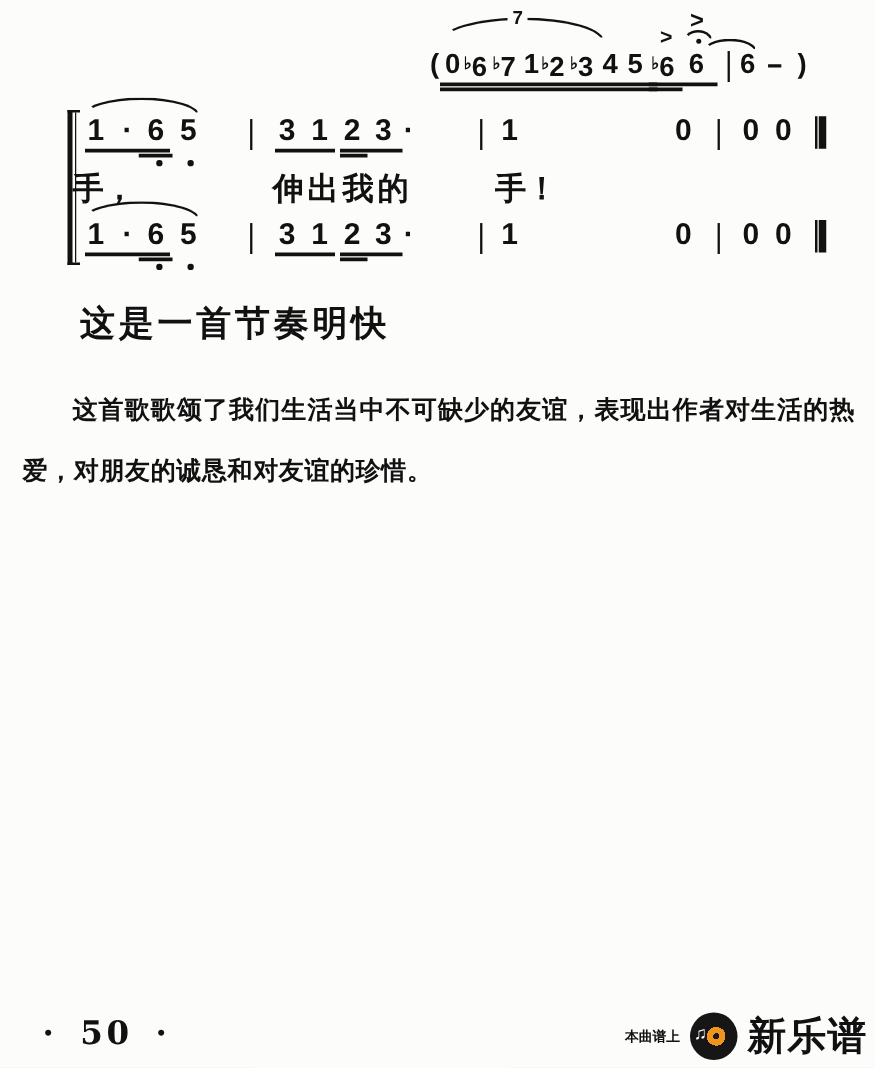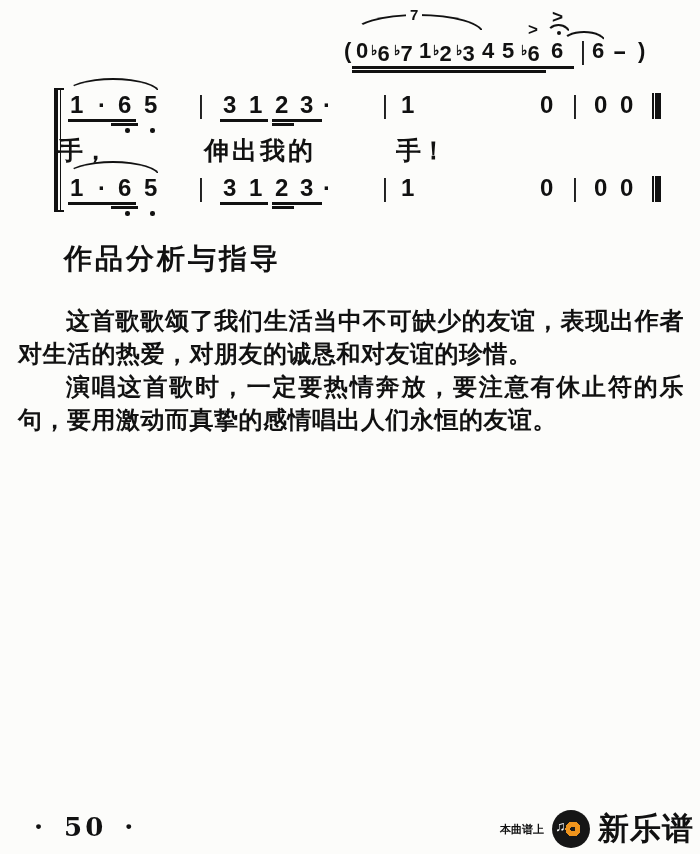--- a/index.html
+++ b/index.html
@@ -49,21 +49,21 @@
     border-left:1.5px solid var(--ink);
   }
   .lyric { position:absolute; top:0; font-size:25px; font-weight:700; white-space:nowrap; }
 
   
   .analysis { position:absolute; left:18px; top:240px; width:666px; }
   .analysis h2 {
     margin:0 0 26px 46px; font-size:28px; font-weight:900; letter-spacing:3px;
   }
   .analysis p {
-    margin:0; font-size:24px; line-height:33px; font-weight:700;
+    margin:0; font-size:20px; line-height:49px; font-weight:700;
     text-align:justify; text-indent:2em; letter-spacing:0.5px;
   }
 
   
   .page-num {
     position:absolute; left:34px; top:812px;
     font-family:"DejaVu Serif", serif; font-size:26px; font-weight:600;
     letter-spacing:3px; word-spacing:6px;
   }
   .watermark {
@@ -140,21 +140,21 @@
     <div class="beam" style="left:111px; top:31px; width:27px"></div>
     <div class="odot" style="left:125px; top:36px"></div>
     <div class="odot" style="left:150px; top:36px"></div>
     <div class="beam" style="left:220px; top:27px; width:48px"></div>
     <div class="beam" style="left:272px; top:27px; width:50px"></div>
     <div class="beam" style="left:272px; top:31px; width:22px"></div>
   </div>
 
   <div class="nline" style="top:134px">
     <span class="lyric" style="left:58px">手，</span>
-    <span class="lyric" style="left:204px; letter-spacing:3px">伸出我的</span>
+    <span class="lyric" style="left:218px; letter-spacing:3px">伸出我的</span>
     <span class="lyric" style="left:396px">手！</span>
   </div>
 
   <div class="nline" style="top:175px">
     <span class="n" style="left:70px">1</span>
     <span class="n" style="left:98px">·</span>
     <span class="n" style="left:118px">6</span>
     <span class="n" style="left:144px">5</span>
     <span class="n bar" style="left:198px">|</span>
     <span class="n" style="left:223px">3</span>
@@ -174,23 +174,22 @@
     <div class="beam" style="left:68px; top:27px; width:68px"></div>
     <div class="beam" style="left:111px; top:31px; width:27px"></div>
     <div class="odot" style="left:125px; top:36px"></div>
     <div class="odot" style="left:150px; top:36px"></div>
     <div class="beam" style="left:220px; top:27px; width:48px"></div>
     <div class="beam" style="left:272px; top:27px; width:50px"></div>
     <div class="beam" style="left:272px; top:31px; width:22px"></div>
   </div>
 
   <div class="analysis">
-    <h2>作品分析与指导</h2>
+    <h2>这是一首节奏明快</h2>
     <p>这首歌歌颂了我们生活当中不可缺少的友谊，表现出作者对生活的热爱，对朋友的诚恳和对友谊的珍惜。</p>
-    <p>演唱这首歌时，一定要热情奔放，要注意有休止符的乐句，要用激动而真挚的感情唱出人们永恒的友谊。</p>
   </div>
 
   <div class="page-num">· 50 ·</div>
   <div class="watermark">
     <span class="wm-prefix">本曲谱上</span>
     <span class="record">
       <span class="record-notes">♫</span>
     </span>
     <span class="wm-brand">新乐谱</span>
   </div>

